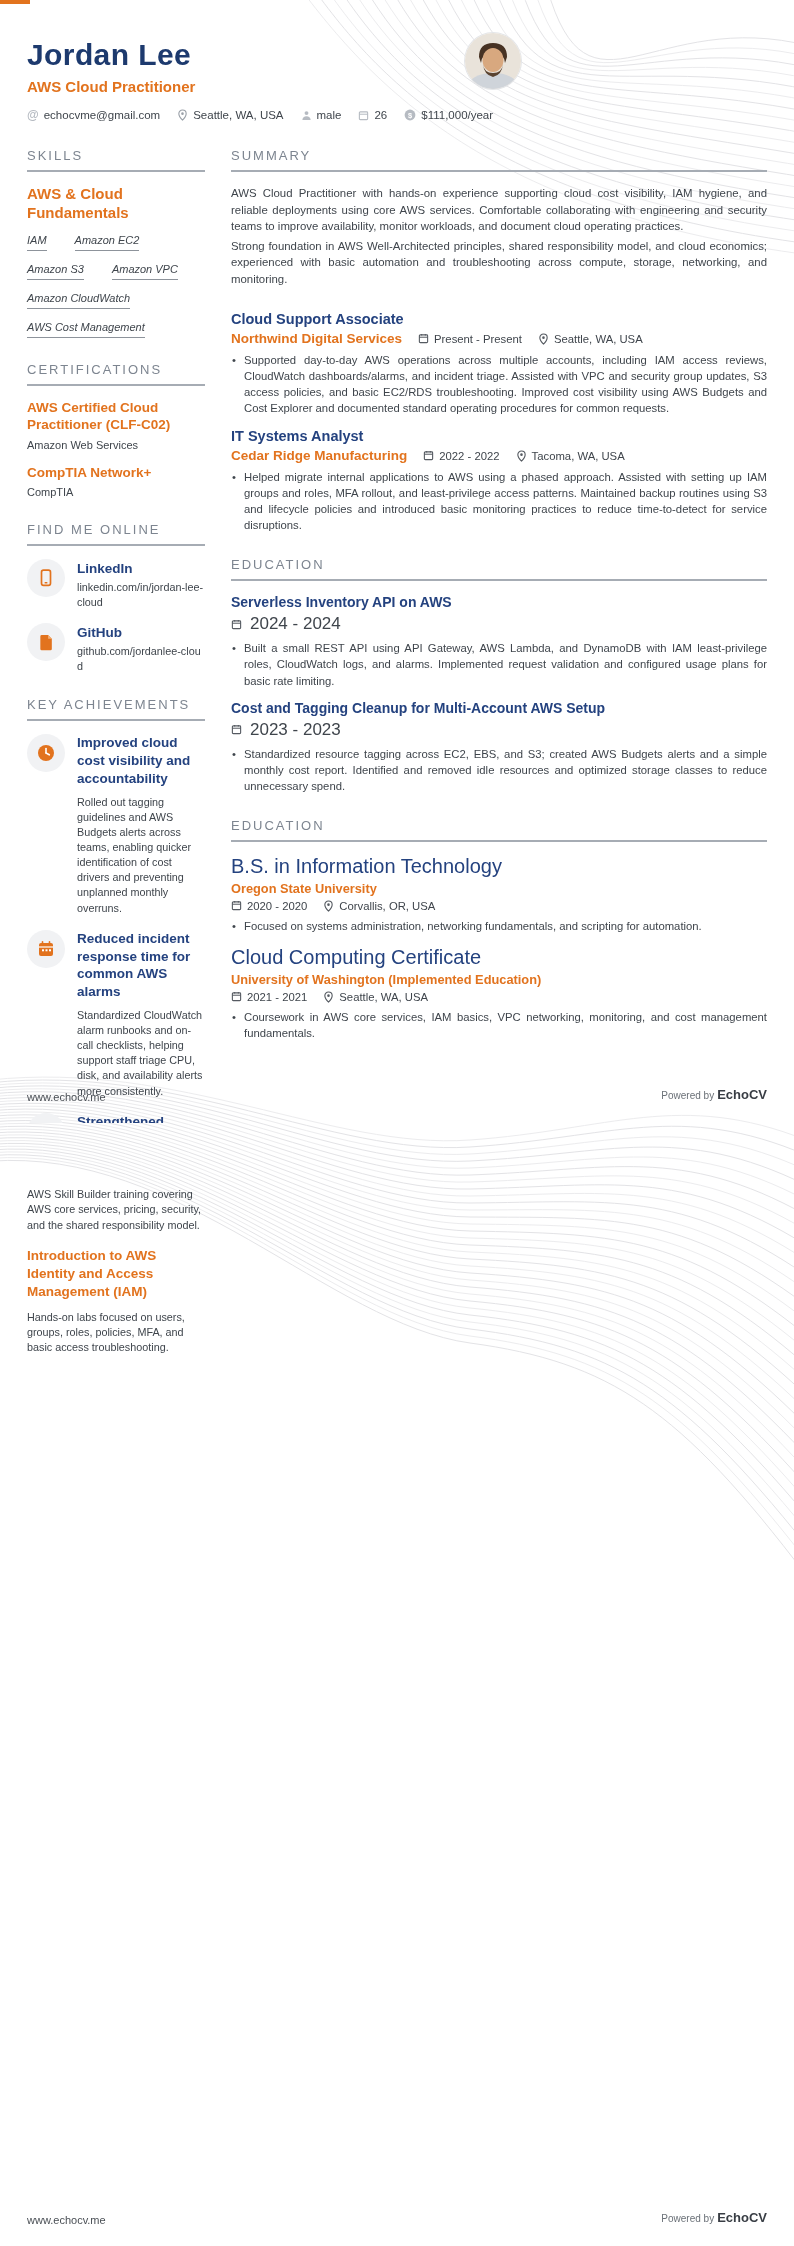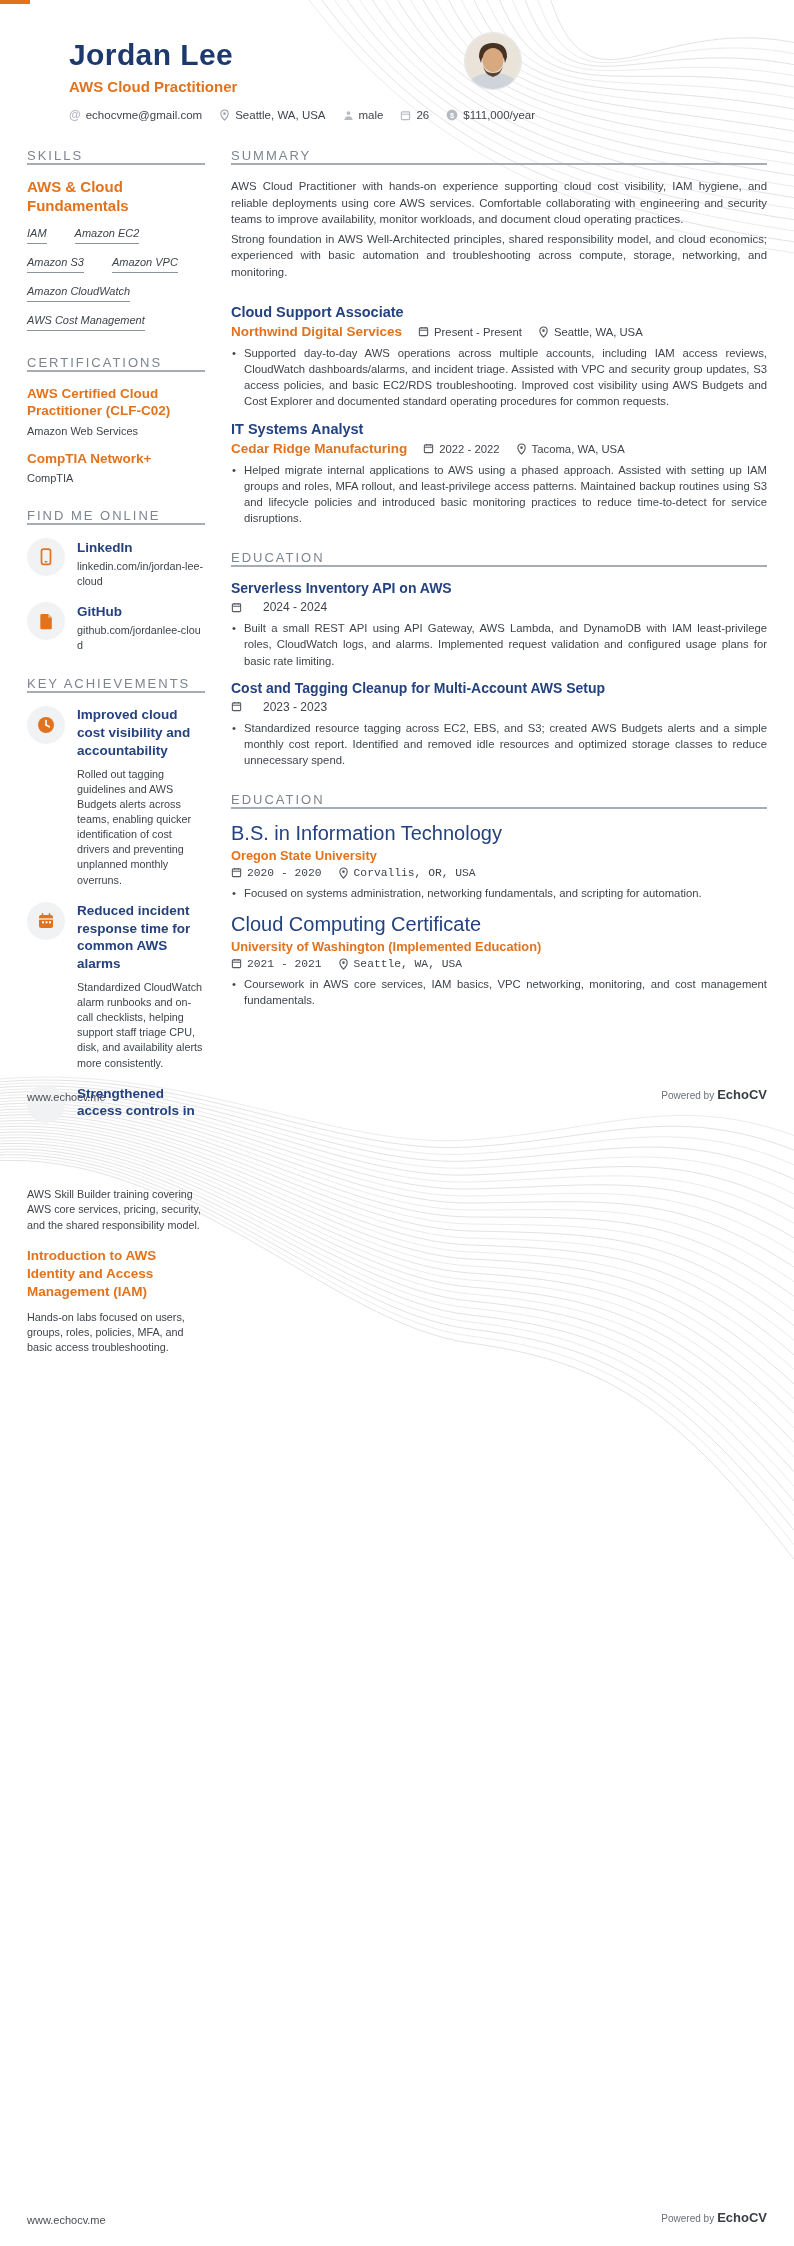--- a/index.html
+++ b/index.html
@@ -16,35 +16,35 @@
   body{width:794px;background:#ffffff;font-family:"Liberation Sans",sans-serif;}
   .canvas{position:relative;width:794px;height:2246px;background:#fff;overflow:hidden;}
   .corner-accent{position:absolute;top:0;left:0;width:30px;height:4px;background:var(--orange);z-index:3;}
   .waves-top{position:absolute;top:0;left:0;width:794px;height:310px;z-index:0;}
   .waves-mid{position:absolute;top:1020px;left:0;width:794px;height:560px;z-index:0;}
   .page{position:absolute;left:0;width:794px;height:1123px;overflow:hidden;z-index:1;}
   .page1{top:0;}
   .page2{top:1123px;}
 
   
-  .header{padding:38px 41px 0;margin-left:28px;}
+  .header{padding:38px 27px 0;}
   .name{font-size:30px;font-weight:600;color:var(--name-navy);letter-spacing:.4px;}
   .job-headline{font-size:15px;font-weight:600;color:var(--orange);margin-top:6px;}
   .contact-row{display:flex;align-items:center;gap:17px;margin-top:13px;font-size:11.5px;color:var(--text);}
   .contact-item{display:flex;align-items:center;gap:5px;white-space:nowrap;}
   .c-icon{color:#b6bbc2;font-weight:700;font-size:12px;display:inline-flex;align-items:center;}
   .avatar{position:absolute;top:33px;left:465px;width:56px;height:56px;border-radius:50%;overflow:hidden;box-shadow:0 0 0 1px #e4e6e9;}
 
   
   .columns{display:flex;gap:26px;padding:0 27px;margin-top:26px;}
   .col-left{width:178px;flex:none;}
   .col-right{flex:1;min-width:0;}
   .section{margin-bottom:24px;}
   .section-heading{font-size:13px;letter-spacing:2px;color:var(--gray-head);font-weight:400;
-    border-bottom:2px solid var(--line);margin-bottom:13px;}
+    padding-bottom:7px;border-bottom:2px solid var(--line);margin-bottom:13px;}
 
   
   .skill-group-title{color:var(--orange);font-size:15px;font-weight:600;margin-bottom:11px;line-height:1.25;}
   .skill-chips{display:flex;flex-wrap:wrap;gap:12px 28px;font-style:italic;}
   .skill-chip{font-size:11px;color:var(--text);border-bottom:1px solid var(--chip-line);padding-bottom:4px;}
 
   
   .cert-item{margin-bottom:13px;}
   .cert-name{color:var(--orange);font-size:13.5px;font-weight:600;line-height:1.3;}
   .cert-issuer{font-size:11px;color:var(--text);margin-top:5px;}
@@ -68,25 +68,25 @@
   .job-title{color:var(--navy);font-size:14.5px;font-weight:600;margin-top:7px;}
   .job-sub{display:flex;align-items:center;gap:16px;margin-top:4px;flex-wrap:wrap;}
   .company{color:var(--orange);font-size:13.5px;font-weight:600;}
   .meta{display:flex;align-items:center;gap:5px;font-size:11.3px;color:var(--text);}
   .m-icon{display:inline-flex;align-items:center;}
   ul.bullets{list-style:none;margin-top:6px;}
   ul.bullets li{position:relative;padding-left:13px;font-size:11.3px;color:var(--text);line-height:1.42;margin-bottom:4px;text-align:justify;}
   ul.bullets li::before{content:"•";position:absolute;left:1px;top:0;color:var(--text);}
   .proj{margin-bottom:11px;}
   .proj-title{color:var(--navy);font-size:14px;font-weight:600;}
-  .proj-meta{display:flex;align-items:center;gap:21px;font-size:12px;color:var(--text);margin-top:4px;}
+  .proj-meta{display:flex;align-items:center;gap:8px;font-size:17px;color:var(--text);margin-top:4px;}
   .edu{margin-bottom:12px;}
   .edu-degree{color:var(--navy);font-size:20px;font-weight:400;}
   .edu-school{color:var(--orange);font-size:12.8px;font-weight:600;margin-top:3px;}
-  .edu-meta{display:flex;align-items:center;gap:16px;margin-top:4px;font-family:Liberation Mono, monospace;}
+  .edu-meta{display:flex;align-items:center;gap:16px;margin-top:4px;}
 
   
   .page-footer{position:absolute;left:27px;right:27px;bottom:20px;display:flex;justify-content:space-between;align-items:flex-end;z-index:2;}
   .footer-site{font-size:11px;color:#4a4f55;}
   .footer-powered{font-size:10px;color:#6a7077;}
   .footer-brand{font-size:13px;color:#383d44;font-weight:700;margin-left:3px;}
 
   
   .page2-left{position:absolute;top:64px;left:27px;width:178px;}
 </style>

